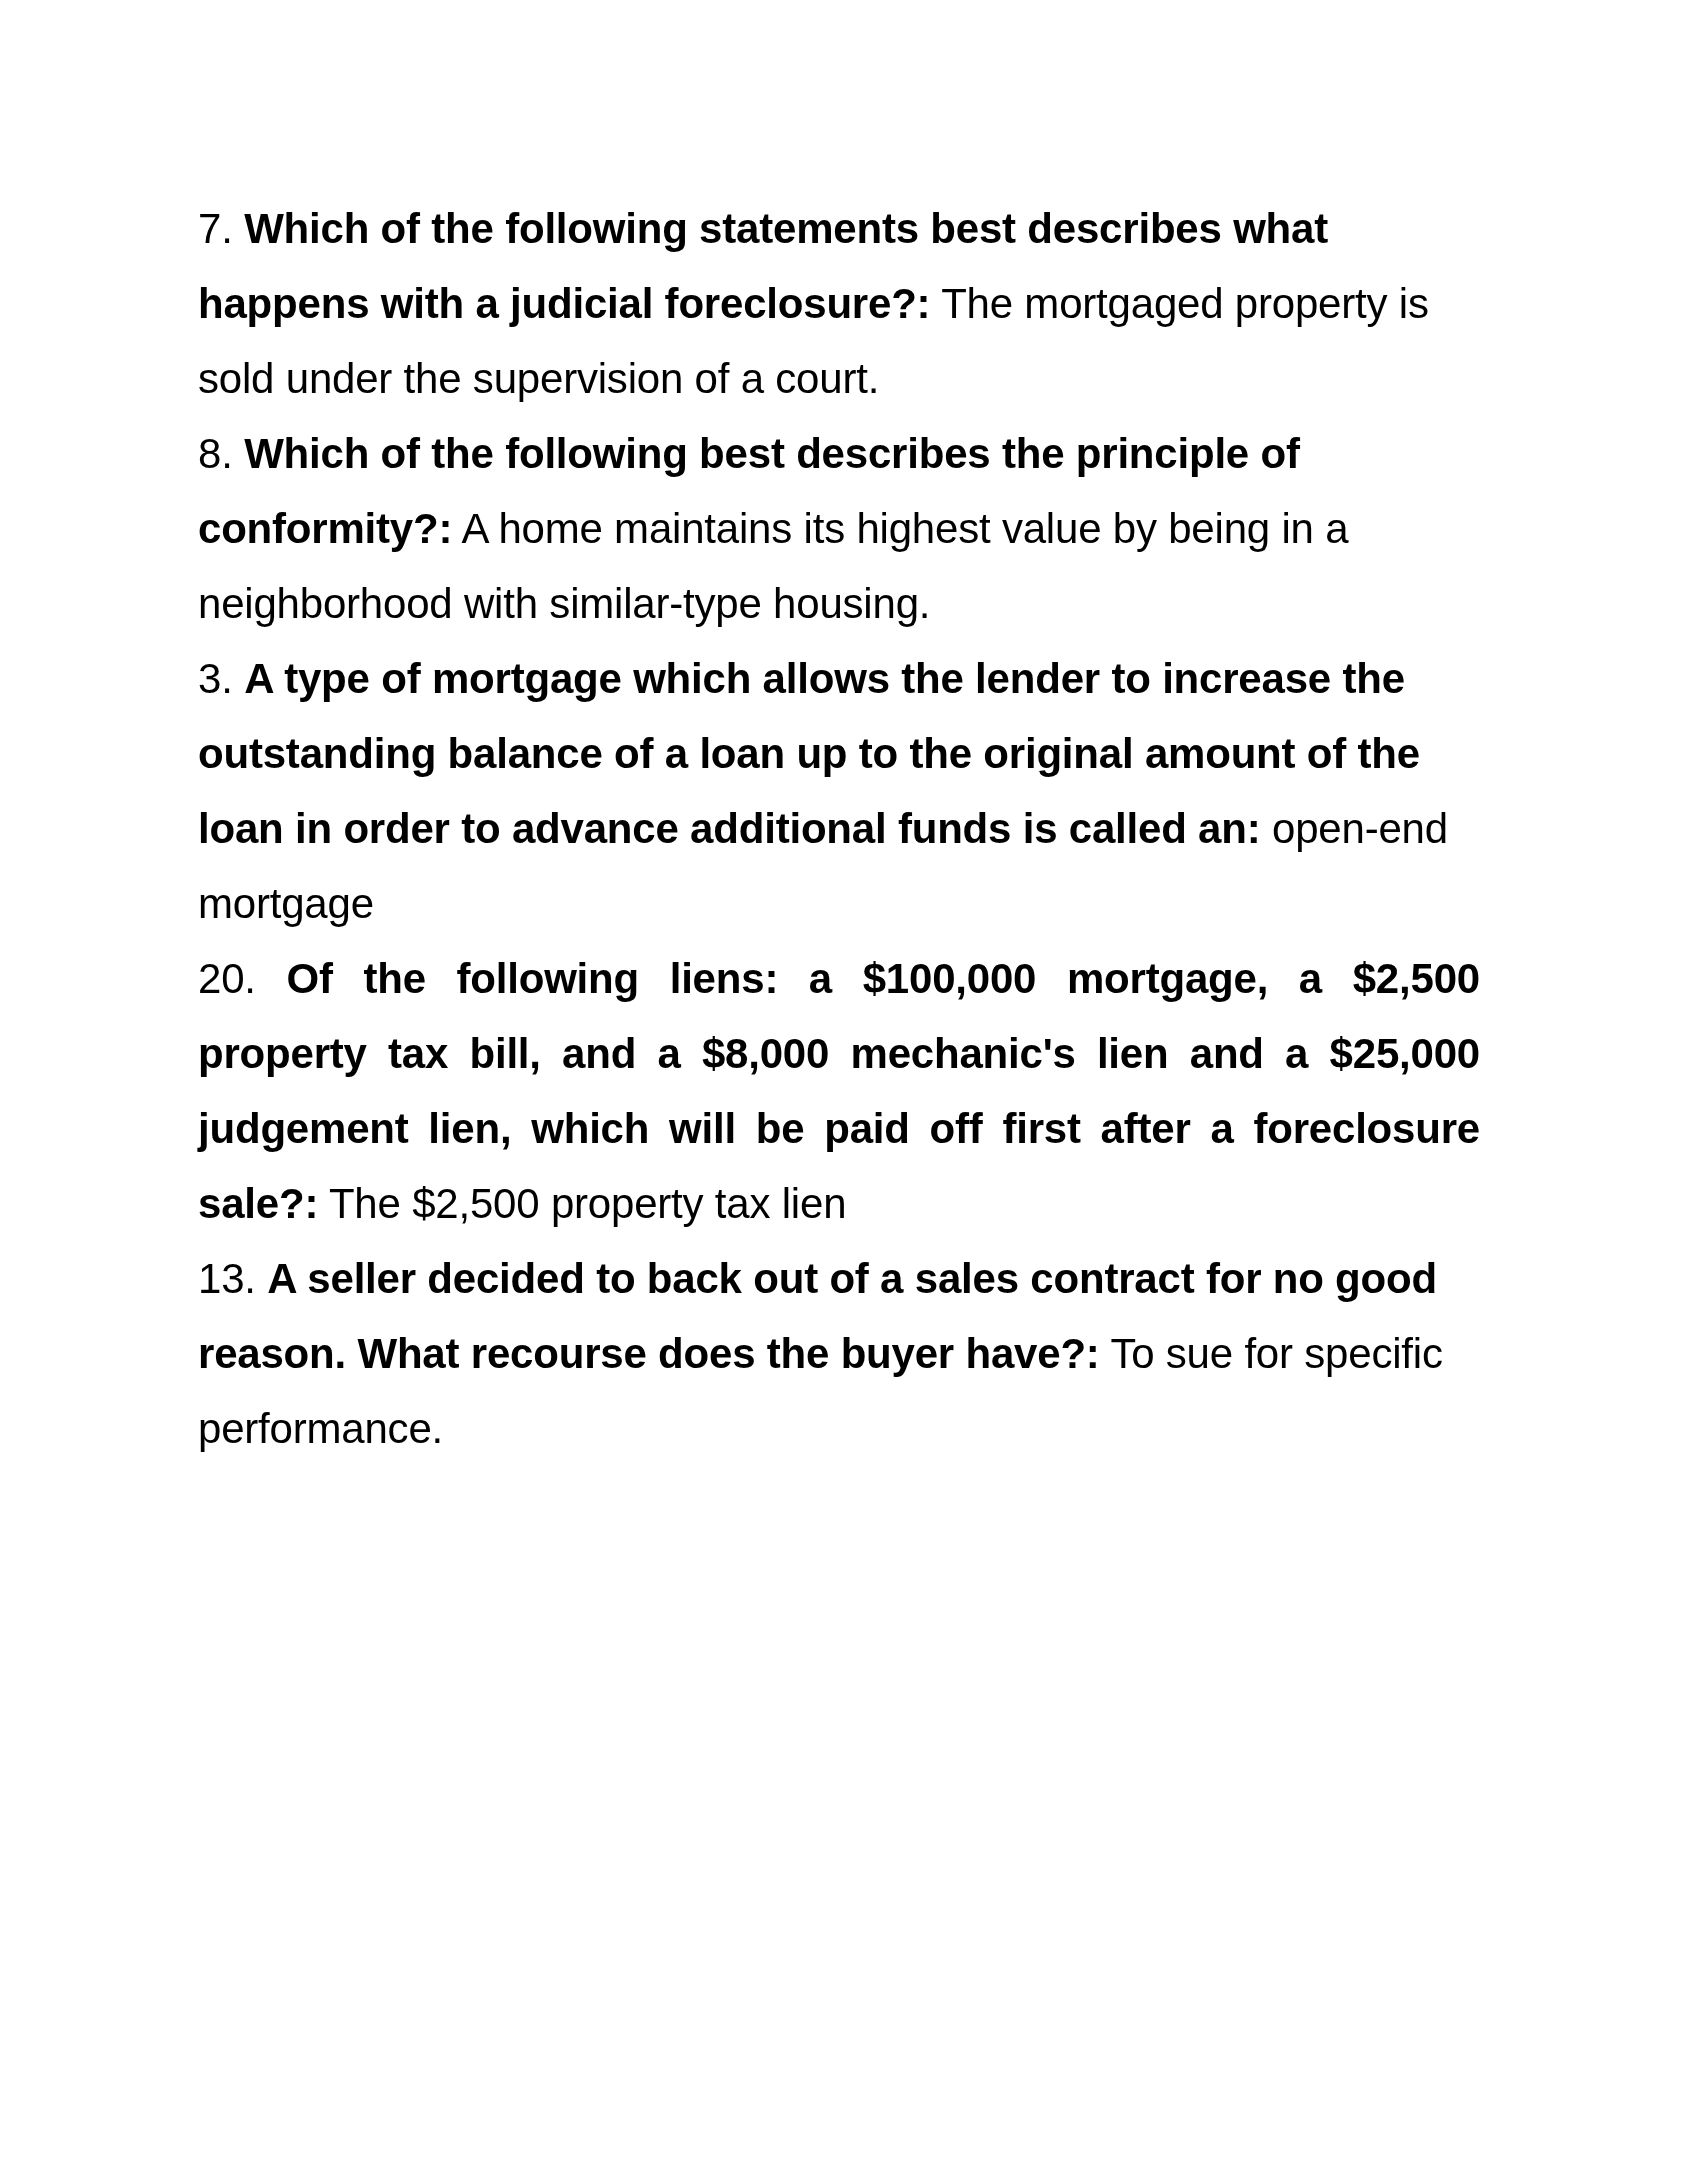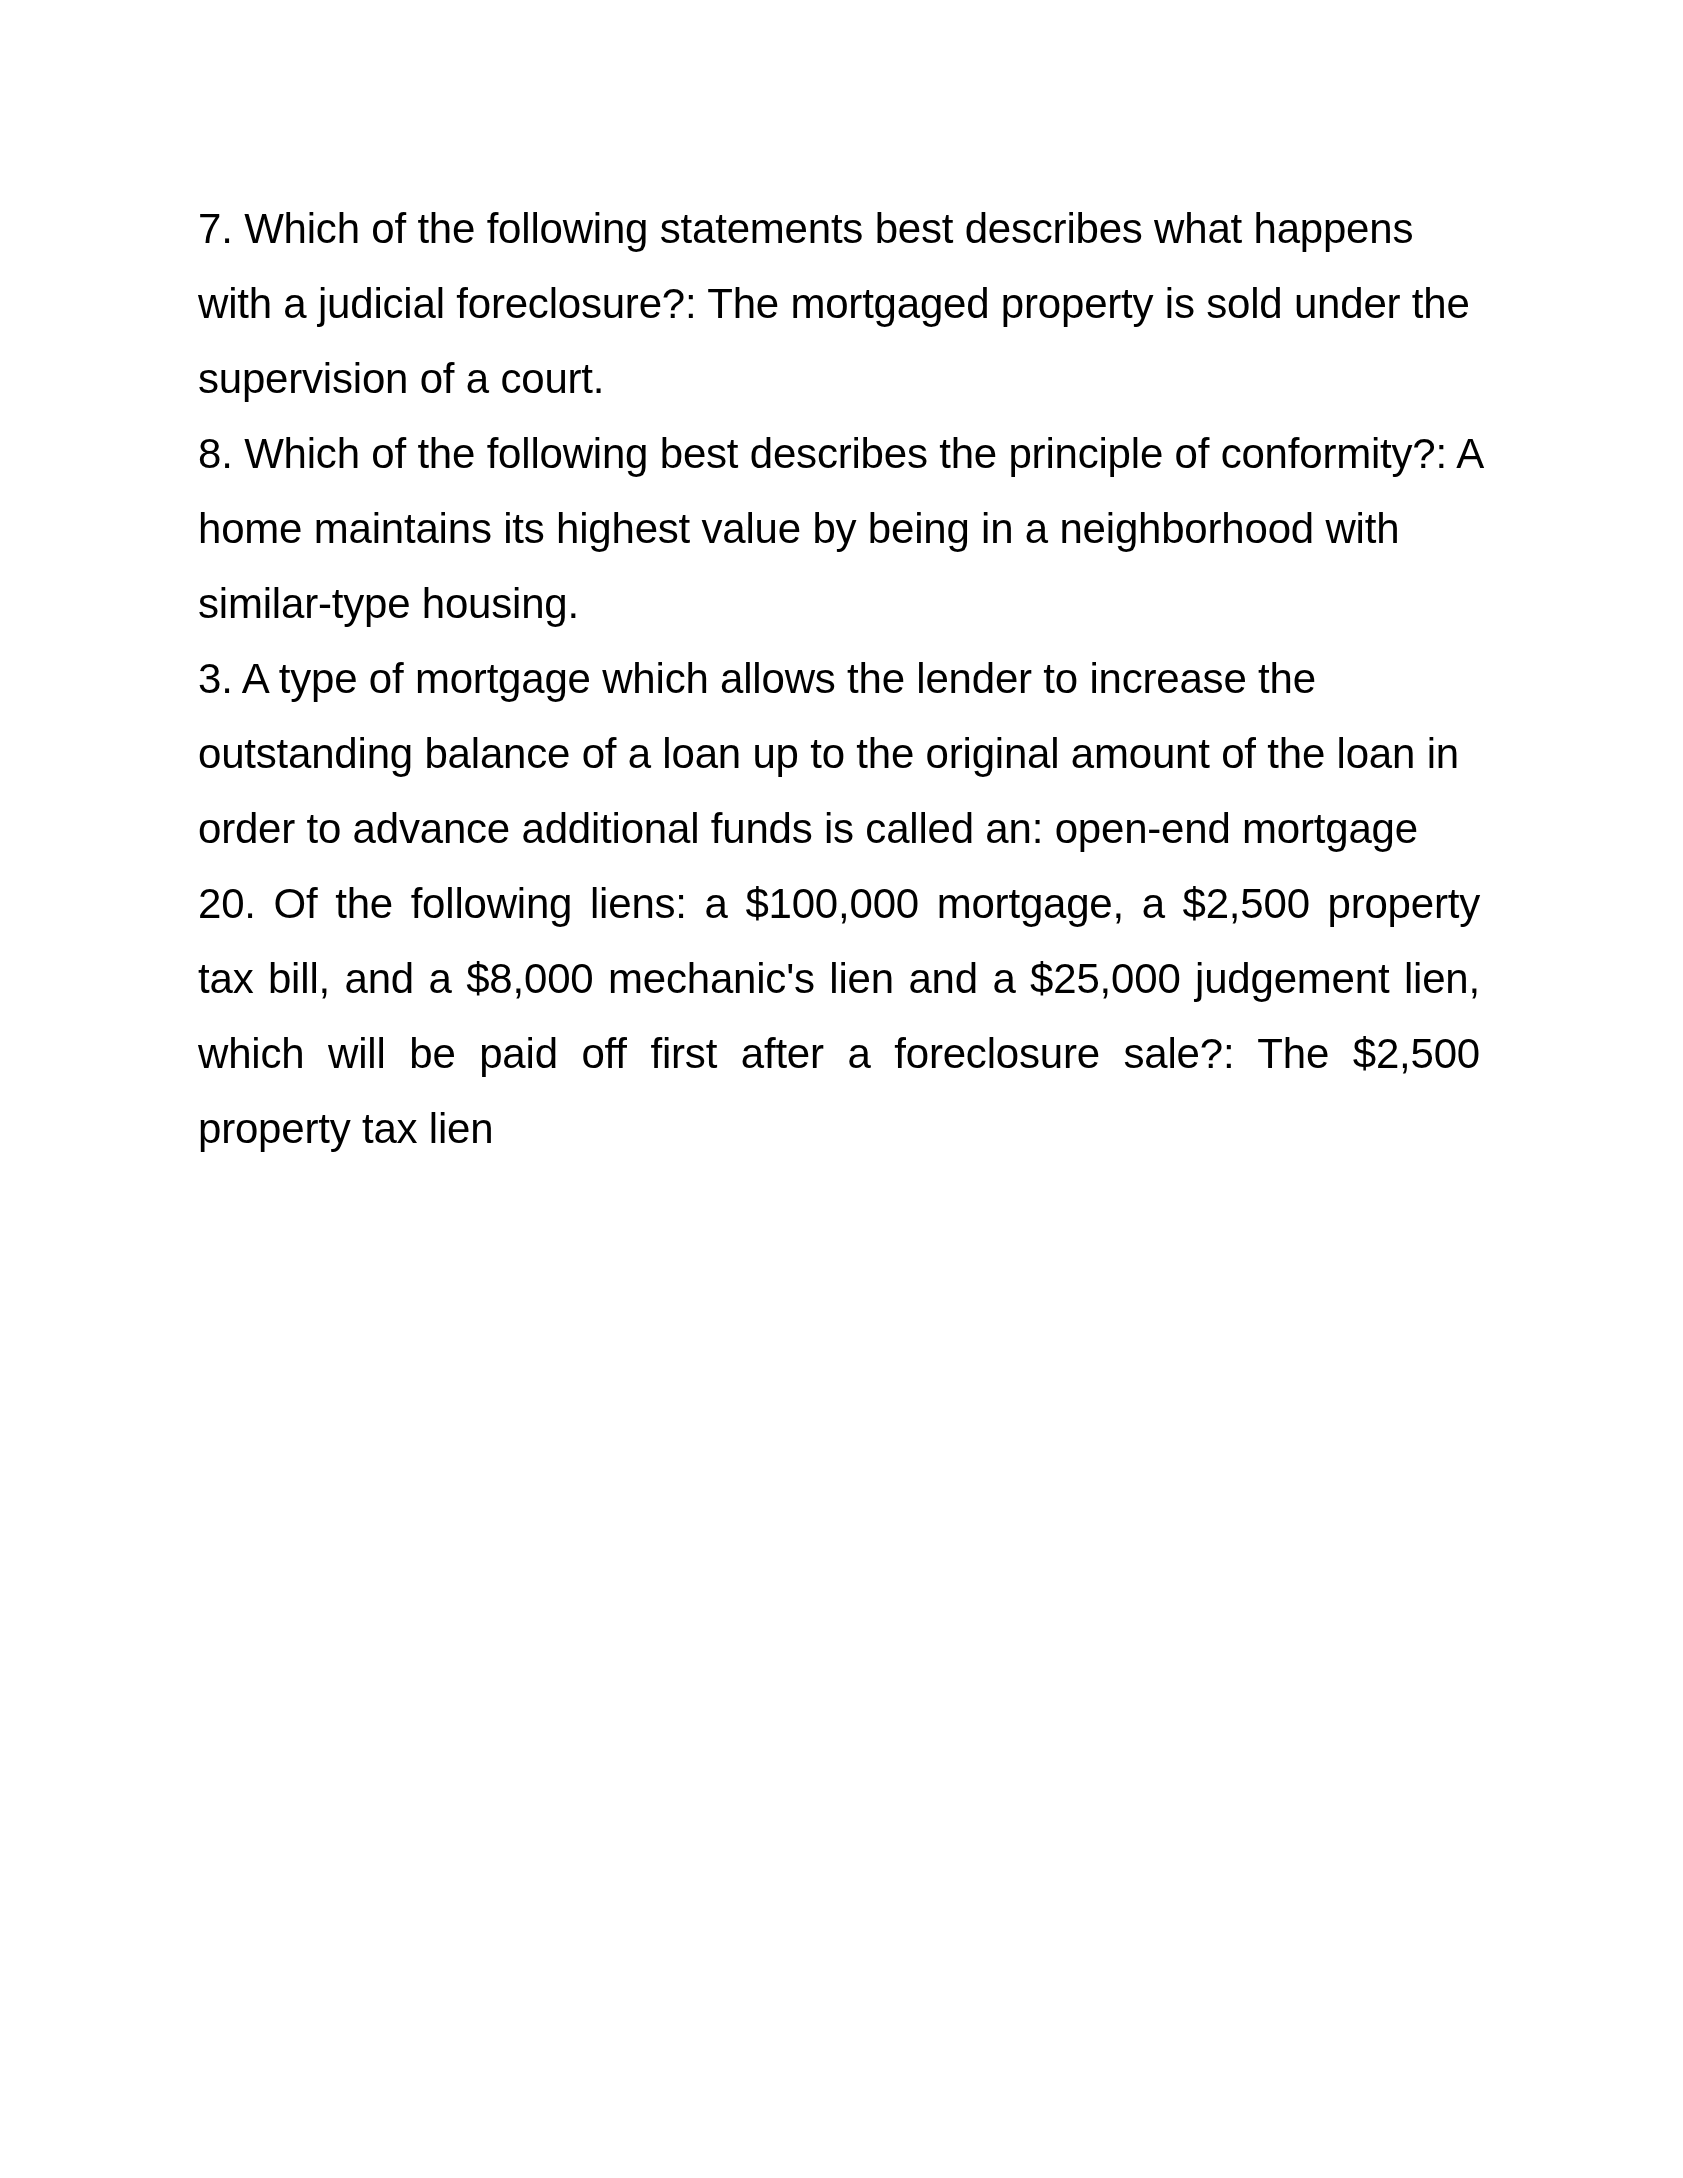--- a/index.html
+++ b/index.html
@@ -22,21 +22,21 @@
       width: 1287px;
       font-size: 42px;
       line-height: 75px;
       letter-spacing: -0.2px;
     }
     .qa {
       margin: 0;
       padding: 0;
     }
     .qa .num { font-weight: normal; }
-    .qa .question { font-weight: normal; }
+    .qa .question { font-weight: bold; }
     .qa .answer { font-weight: normal; }
     .qa.justify {
       text-align: justify;
       text-align-last: left;
       width: 1282px;
     }
   </style>
 </head>
 <body>
 
@@ -61,15 +61,20 @@
     <span class="answer">open-end mortgage</span>
   </p>
 
   <p class="qa justify">
     <span class="num">20.</span>
     <span class="question">Of the following liens: a $100,000 mortgage, a $2,500 property tax bill, and a $8,000 mechanic's lien and a $25,000 judgement lien, which will be paid off first after a foreclosure sale?:</span>
     <span class="answer">The $2,500 property tax lien</span>
   </p>
 
 
+  <p class="qa">
+    <span class="num">13.</span>
+    <span class="question">A seller decided to back out of a sales contract for no good reason. What recourse does the buyer have?:</span>
+    <span class="answer">To sue for specific performance.</span>
+  </p>
 
 </div>
 
 
 </body></html>

